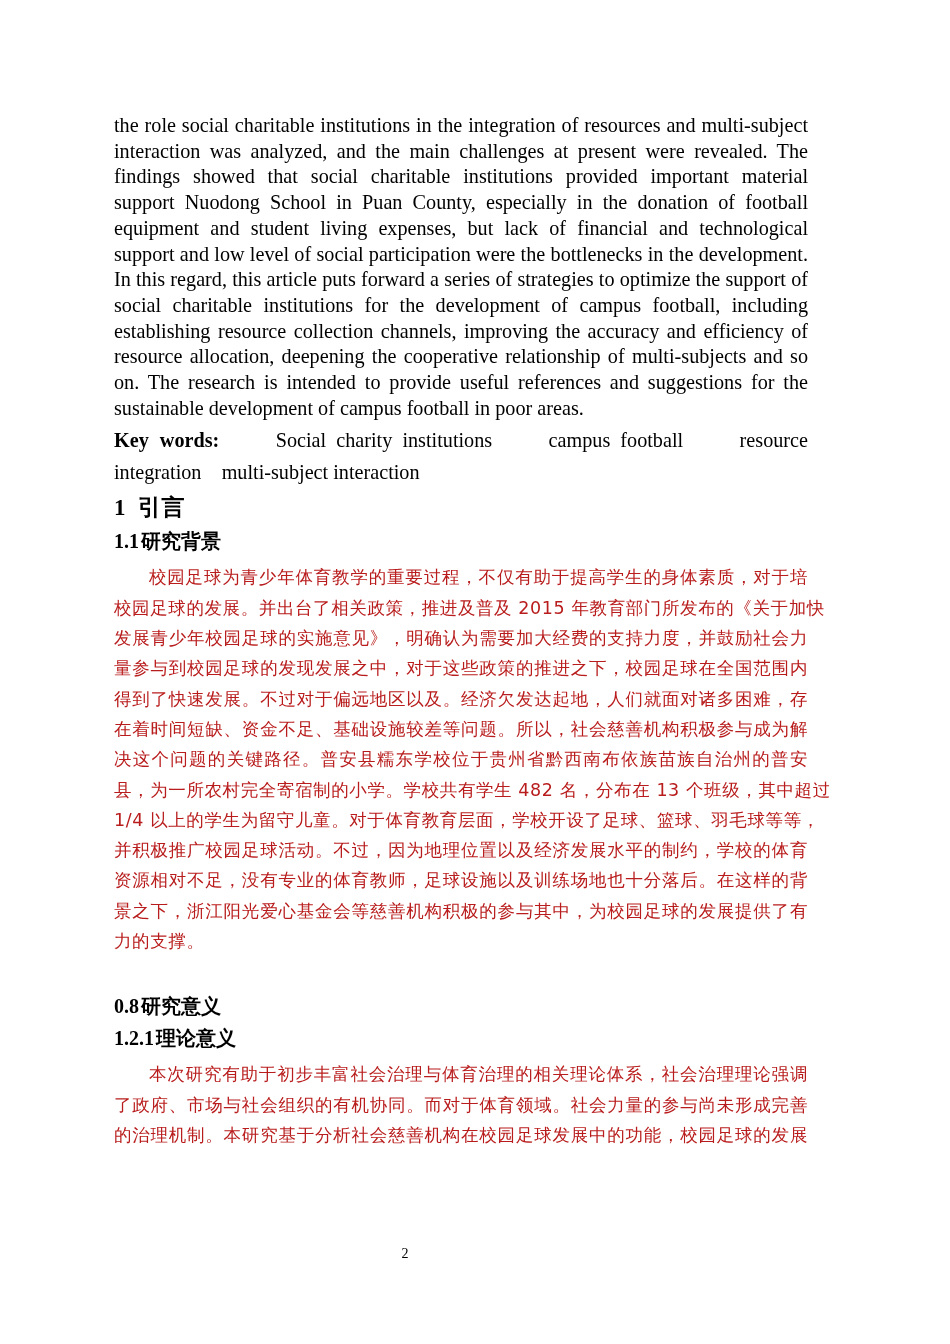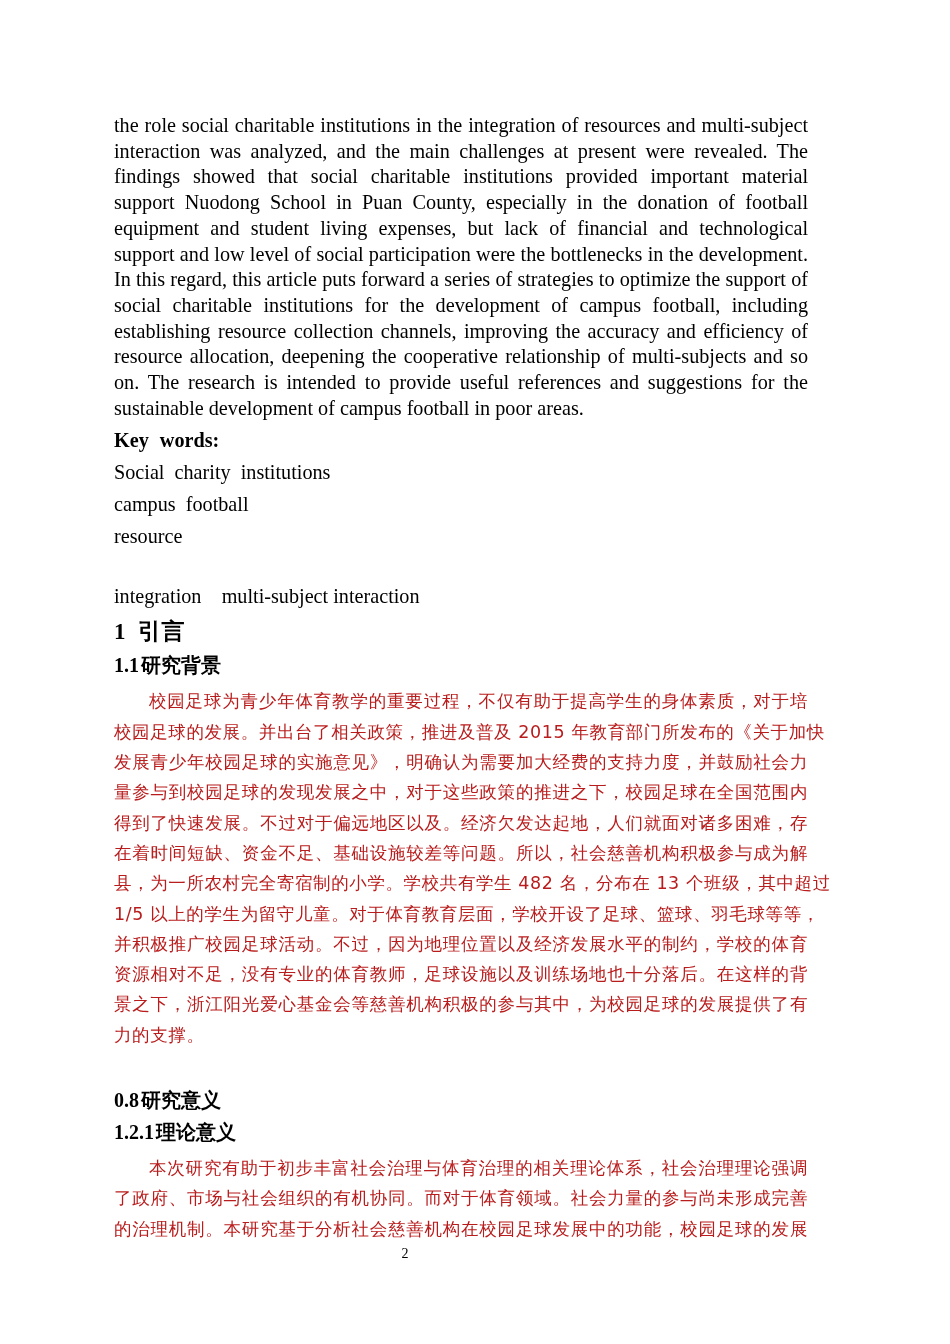--- a/index.html
+++ b/index.html
@@ -44,21 +44,20 @@
       text-align-last: left;
     }
     .keywords .kw-label {
       font-weight: bold;
       word-spacing: 6px;
     }
     .kw-line1 {
       display: flex;
       justify-content: space-between;
       width: 694px;
-      flex-direction: column;
     }
     .kw-line2 {
       display: block;
     }
     .h1 {
       font-family: "DejaVu Sans", "Liberation Sans", sans-serif;
       font-weight: bold;
       font-size: 23px;
       line-height: 34px;
       margin: 2px 0 0 0;
@@ -122,40 +121,41 @@
 
     <p class="abstract-en">the role social charitable institutions in the integration of resources and multi-subject interaction was analyzed, and the main challenges at present were revealed. The findings showed that social charitable institutions provided important material support Nuodong School in Puan County, especially in the donation of football equipment and student living expenses, but lack of financial and technological support and low level of social participation were the bottlenecks in the development. In this regard, this article puts forward a series of strategies to optimize the support of social charitable institutions for the development of campus football, including establishing resource collection channels, improving the accuracy and efficiency of resource allocation, deepening the cooperative relationship of multi-subjects and so on. The research is intended to provide useful references and suggestions for the sustainable development of campus football in poor areas.</p>
 
     <div class="keywords">
       <div class="kw-line1">
         <span class="kw-label">Key words:</span>
         <span style="white-space:pre;">Social  charity  institutions</span>
         <span style="white-space:pre;">campus  football</span>
         <span>resource</span>
       </div>
-      <div class="kw-line2" style="white-space:pre;margin-top:28px;">integration    multi-subject interaction</div>
+      <div class="kw-line2" style="white-space:pre;">integration    multi-subject interaction</div>
     </div>
 
     <div class="h1">
       <span class="num">1</span><span>引言</span>
     </div>
 
     <div class="h2">
       <span class="num">1.1</span><span>研究背景</span>
     </div>
 
     <div class="body-zh">
       <span class="zh-line indent">校园足球为青少年体育教学的重要过程，不仅有助于提高学生的身体素质，对于培</span>
       <span class="zh-line">校园足球的发展。并出台了相关政策，推进及普及 2015 年教育部门所发布的《关于加快</span>
       <span class="zh-line">发展青少年校园足球的实施意见》，明确认为需要加大经费的支持力度，并鼓励社会力</span>
       <span class="zh-line">量参与到校园足球的发现发展之中，对于这些政策的推进之下，校园足球在全国范围内</span>
       <span class="zh-line">得到了快速发展。不过对于偏远地区以及。经济欠发达起地，人们就面对诸多困难，存</span>
       <span class="zh-line">在着时间短缺、资金不足、基础设施较差等问题。所以，社会慈善机构积极参与成为解</span>
+      <span class="zh-line">决这个问题的关键路径。普安县糯东学校位于贵州省黔西南布依族苗族自治州的普安</span>
       <span class="zh-line">县，为一所农村完全寄宿制的小学。学校共有学生 482 名，分布在 13 个班级，其中超过</span>
-      <span class="zh-line">1/5 以上的学生为留守儿童。对于体育教育层面，学校开设了足球、篮球、羽毛球等等，</span>
+      <span class="zh-line">1/4 以上的学生为留守儿童。对于体育教育层面，学校开设了足球、篮球、羽毛球等等，</span>
       <span class="zh-line">并积极推广校园足球活动。不过，因为地理位置以及经济发展水平的制约，学校的体育</span>
       <span class="zh-line">资源相对不足，没有专业的体育教师，足球设施以及训练场地也十分落后。在这样的背</span>
       <span class="zh-line">景之下，浙江阳光爱心基金会等慈善机构积极的参与其中，为校园足球的发展提供了有</span>
       <span class="zh-line last">力的支撑。</span>
     </div>
 
     <div class="spacer"></div>
 
     <div class="h2">
       <span class="num">0.8</span><span>研究意义</span>

